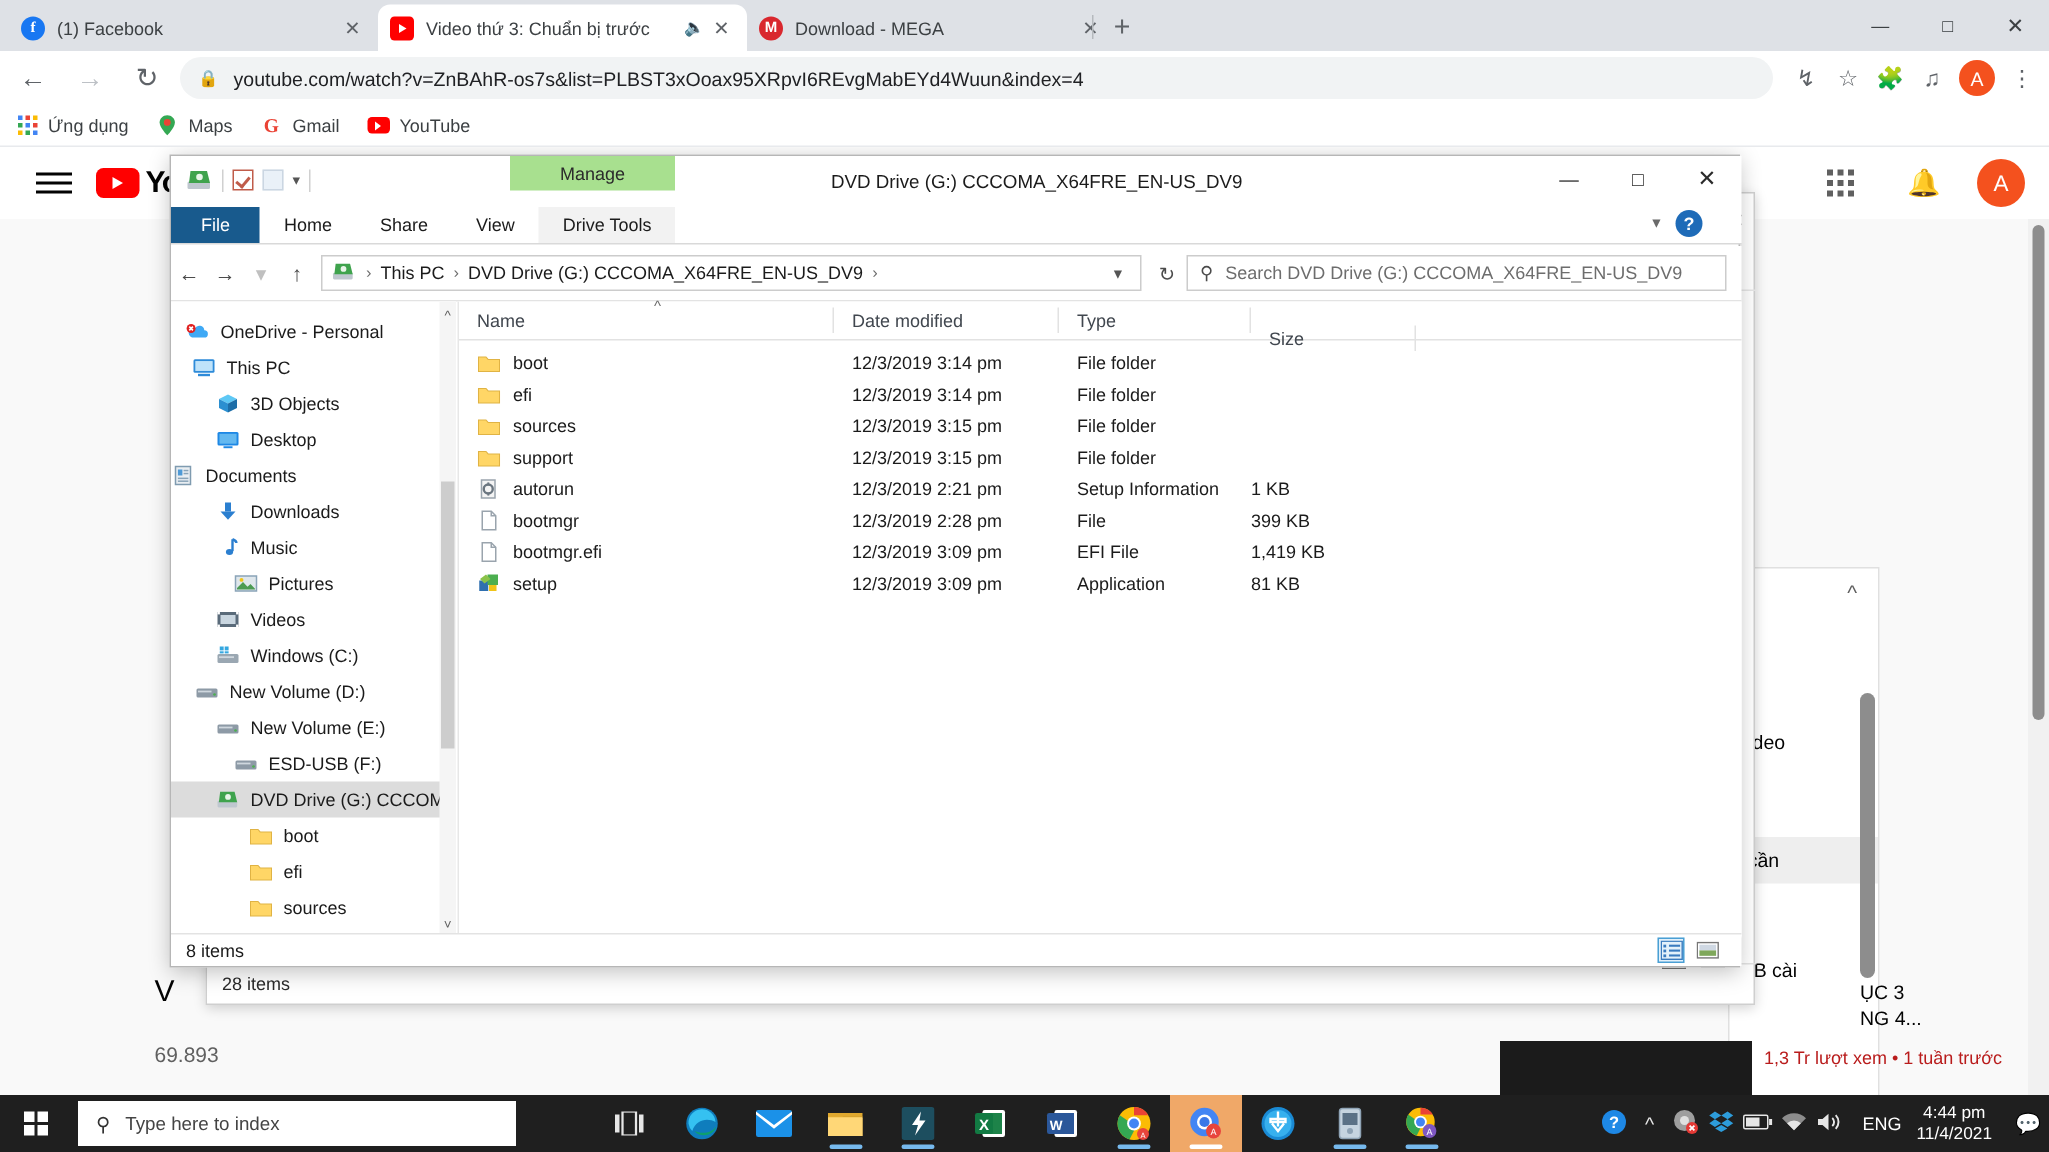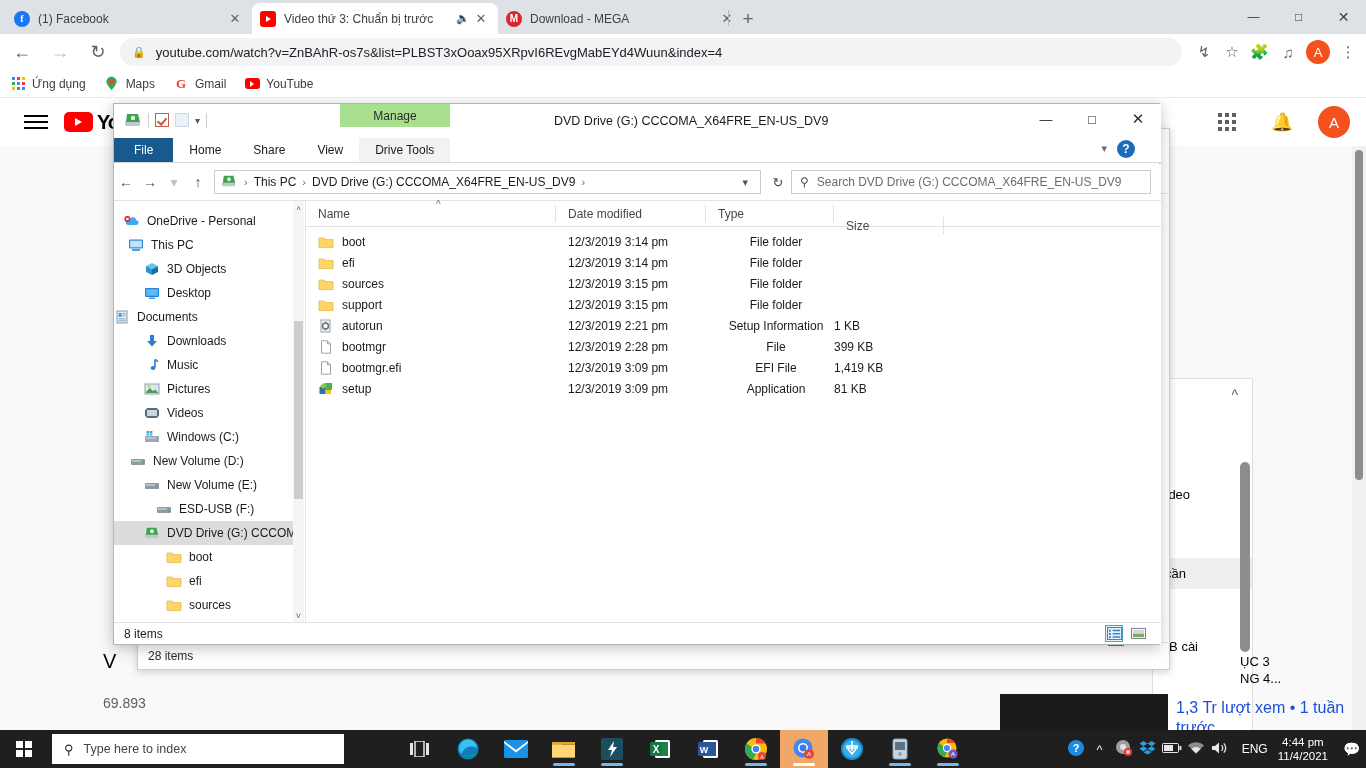--- a/index.html
+++ b/index.html
@@ -93,21 +93,21 @@
   .yt-main { position:absolute; left:103px; top:4px; width:1150px; }
   .yt-player { position:absolute; left:0; top:0; width:1150px; height:480px; background:#f9f9f9; }
   .yt-video-title { position:absolute; left:0; top:500px; font-size:20px; color:#030303; }
   .yt-views { position:absolute; left:0; top:545px; font-size:14px; color:#606060; }
 
   
   .yt-rail { position:absolute; left:1000px; top:500px; width:366px; }
   .rec { display:flex; margin-bottom:8px; }
   .rec-thumb { width:168px; height:94px; flex:0 0 168px; position:relative; overflow:hidden; }
   .rec-meta { margin-left:8px; font-size:13px; color:#030303; line-height:1.25; }
-  .rec-sub { font-size:16px; color:#1d4ed8; margin-top:4px; }
+  .rec-sub { font-size:12px; color:#b91c1c; margin-top:4px; }
   .thumb-a { background:#1b1b1b; }
 
   .yt-rec-text-top { position:absolute; left:1240px; top:508px; width:168px; font-size:13px;
         color:#030303; line-height:1.3; }
 
   
   .yt-up-next { position:absolute; left:1152px; top:232px; width:101px; height:367px;
        background:#fff; border:1px solid #e0e0e0; }
   .upn-row { font-size:13px; color:#030303; padding:8px 6px; }
   .upn-row.sel { background:#eeeeee; }
@@ -192,21 +192,21 @@
   .col { padding-left:12px; position:relative; height:26px; display:flex; align-items:center;}
   .col::after { content:""; position:absolute; right:0; top:4px; width:1px; height:17px; background:#e2e2e2;}
   .c-name { width:250px; } .c-date { width:150px; } .c-type { width:128px; }
   .c-size { width:110px;margin-top:25px; }
   .sort-caret { position:absolute; left:130px; top:-2px; font-size:10px; color:#6d6d6d; }
 
   .row { display:flex; height:21px; align-items:center; font-size:12px; color:#1b1b1b; }
   .row .cell { padding-left:12px; }
   .cell.name { width:250px; display:flex; align-items:center; }
   .cell.date { width:150px; }
-  .cell.type { width:128px;text-align:center; }
+  .cell.type { width:128px; }
   .cell.size { width:110px; text-align:left; padding-left:0; padding-right:18px; }
   .ficon { width:16px;height:16px;margin-right:8px;flex:0 0 16px;display:flex;align-items:center;justify-content:center;}
 
   .statusbar { position:absolute; left:0; bottom:0; width:1047px; height:22px; background:#fff;
                border-top:1px solid #e3e3e3; display:flex; align-items:center; }
   .status-text { font-size:12px; color:#1b1b1b; margin-left:10px; }
   .view-btns { position:absolute; right:14px; top:2px; display:flex; gap:6px; }
   .vb { width:18px; height:17px; display:flex; align-items:center; justify-content:center; }
   .vb.active { border:1px solid #4a9fd4; background:#e3f1fb; }
 
@@ -480,21 +480,21 @@
           <span class="nav-ic">
             <svg width="16" height="14" viewBox="0 0 16 14">
                 <path d="M11 1.5 L11 9.5" stroke="#2b7fd0" stroke-width="1.6"></path>
                 <path d="M11 1.5 C13 2.2 13.6 3 13.6 4" stroke="#2b7fd0" stroke-width="1.6" fill="none"></path>
                 <ellipse cx="9" cy="10" rx="2.4" ry="2" fill="#2b7fd0"></ellipse>
               </svg>
           </span>
           <span>Music</span>
         </div>
 
-        <div class="nav-item" style="padding-left:30px">
+        <div class="nav-item" style="padding-left:42px">
           <span class="nav-ic">
             <svg width="16" height="14" viewBox="0 0 16 14">
                 <rect x="1" y="2" width="14" height="10" fill="#dfe7ec" stroke="#8aa4b8"></rect>
                 <path d="M2 10 L6 6 L9 9.2 L11 7.4 L14 10.5 L14 11 L2 11 Z" fill="#4c9b53"></path>
                 <circle cx="5" cy="4.6" r="1.3" fill="#f0c419"></circle>
               </svg>
           </span>
           <span>Pictures</span>
         </div>
 

